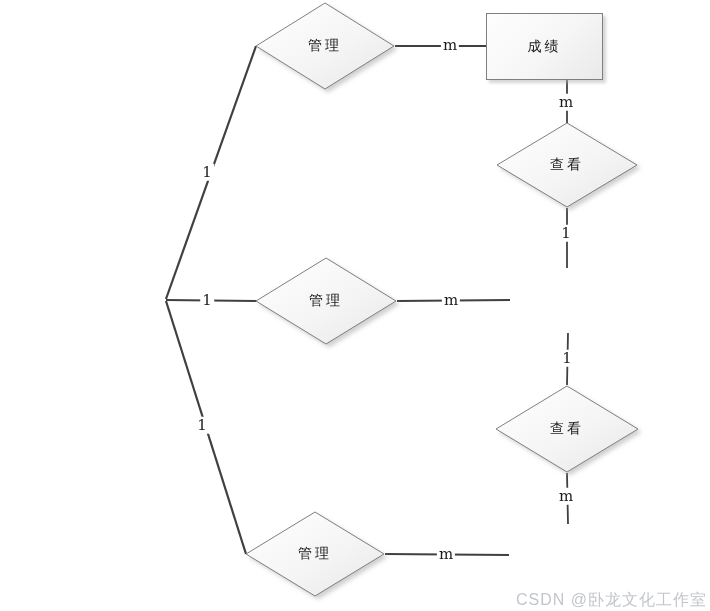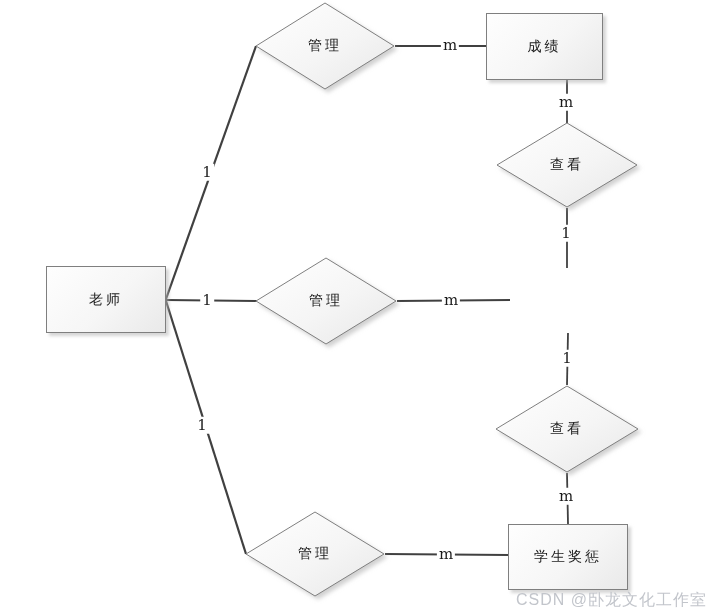--- a/index.html
+++ b/index.html
@@ -87,32 +87,26 @@
     <line x1="166" y1="301" x2="246" y2="554" stroke="#404040" stroke-width="2.2"></line>
     <line x1="395" y1="46" x2="509" y2="46" stroke="#404040" stroke-width="1.8"></line>
     <line x1="397" y1="301" x2="510" y2="300" stroke="#404040" stroke-width="1.8"></line>
     <line x1="385" y1="554" x2="509" y2="555" stroke="#404040" stroke-width="1.8"></line>
     <line x1="567" y1="78" x2="567" y2="123" stroke="#404040" stroke-width="1.8"></line>
     <line x1="567" y1="208" x2="567" y2="268" stroke="#404040" stroke-width="1.8"></line>
     <line x1="568" y1="333" x2="567" y2="385" stroke="#404040" stroke-width="1.8"></line>
     <line x1="567" y1="473" x2="568" y2="524" stroke="#404040" stroke-width="1.8"></line>
   </svg>
 
-  <div class="entity" style="left:46px; top:266px; width:120px; height:67px;">
-    <span class="node-label">老师</span>
-  </div>
 
   <div class="entity" style="left:486px; top:13px; width:117px; height:67px;">
     <span class="node-label">成绩</span>
   </div>
 
 
-  <div class="entity" style="left:508px; top:524px; width:120px; height:66px;">
-    <span class="node-label">学生奖惩</span>
-  </div>
 
   <div class="diamond" style="left:255px; top:2px; width:140px; height:88px;">
     <svg viewBox="0 0 140 88" preserveAspectRatio="none">
       <polygon points="70,1 139,44 70,87 1,44" fill="url(#diamondGrad)" stroke="#7f7f7f" stroke-width="1"></polygon>
     </svg>
     <span class="node-label">管理</span>
   </div>
 
   <div class="diamond" style="left:255px; top:257px; width:142px; height:88px;">
     <svg viewBox="0 0 142 88" preserveAspectRatio="none">

